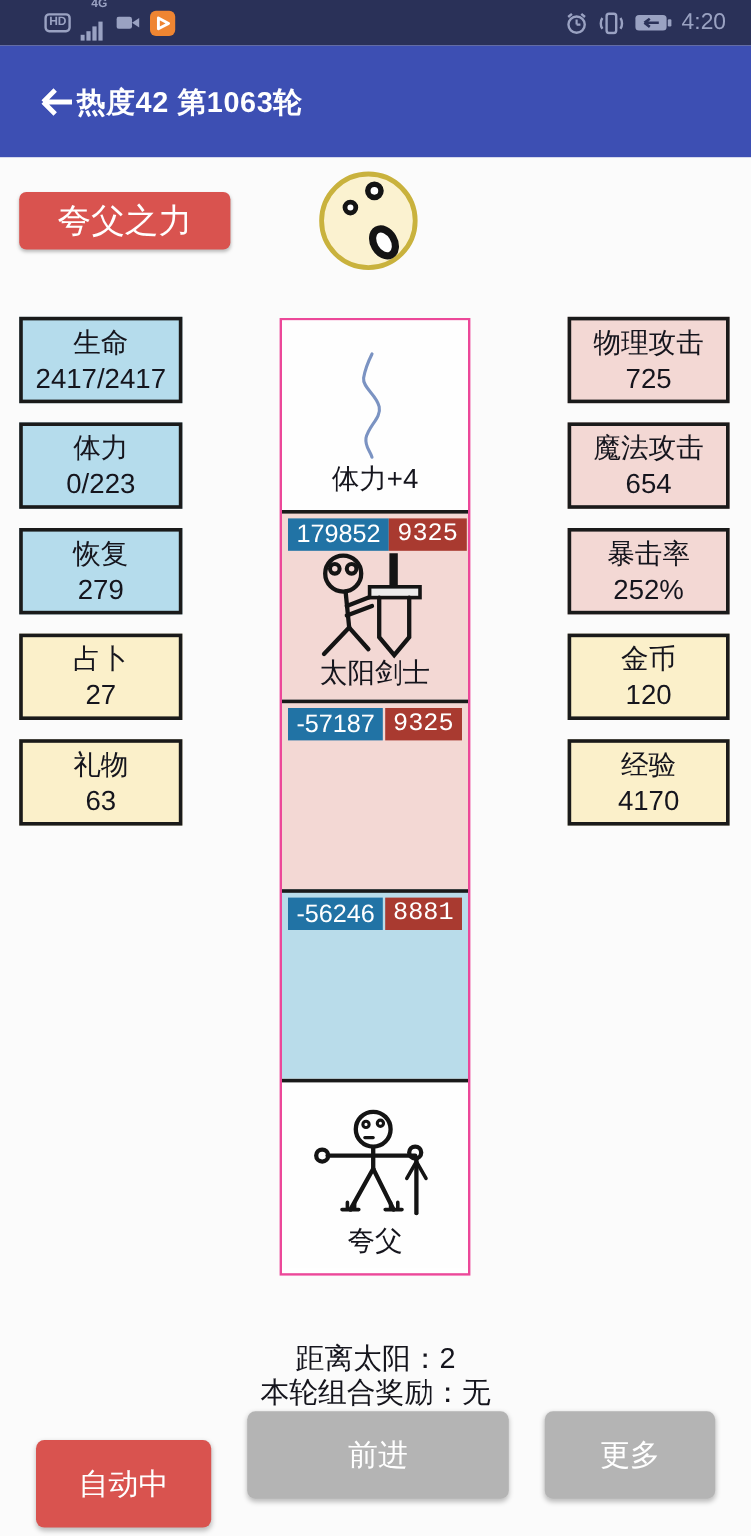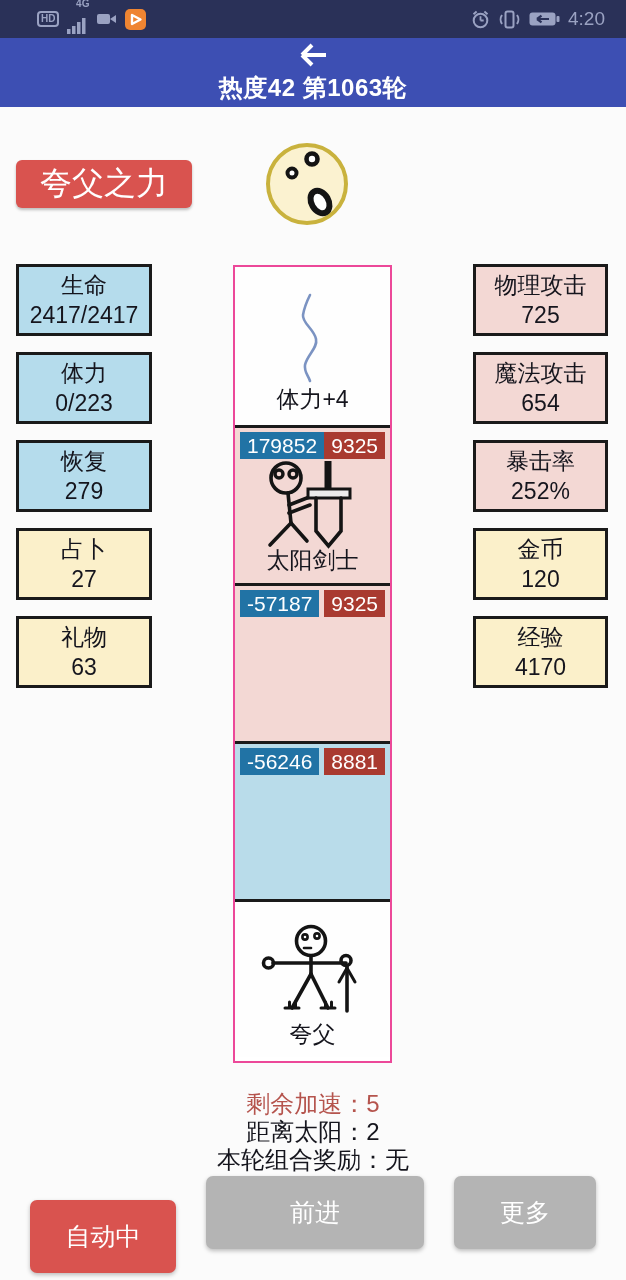--- a/index.html
+++ b/index.html
@@ -12,28 +12,28 @@
   .sb-group{display:flex;align-items:center;gap:8px;}
   .sb-ico{display:flex;align-items:center;}
   .hd-badge{border:2px solid #9aa2c2;border-radius:4px;color:#9aa2c2;font-size:10px;font-weight:bold;
     padding:0 2px;line-height:12px;}
   .net-wrap{display:flex;align-items:flex-end;gap:2px;flex-direction:column;}
   .net-label{color:#9aa2c2;font-size:10px;font-weight:bold;line-height:10px;transform:translateY(-5px);}
   .app-ico{width:21px;height:21px;background:#ef8532;border-radius:5px;display:flex;align-items:center;justify-content:center;}
   .sb-time{color:#9aa2c2;font-size:19px;}
 
   
-  .app-bar{position:absolute;left:0;top:38px;width:626px;height:69px;background:var(--app_bar,#3d4fb3);
-    display:flex;align-items:center;box-sizing:border-box;padding:0 30px;color:#fff;flex-direction:column;}
+  .app-bar{position:absolute;left:0;top:38px;width:626px;height:93px;background:var(--app_bar,#3d4fb3);
+    display:flex;align-items:center;box-sizing:border-box;padding:0 30px;color:#fff;}
   .app-title{font-size:24px;font-weight:bold;letter-spacing:.5px;}
   .back-btn{width:34px;height:34px;display:flex;align-items:center;justify-content:center;cursor:pointer;}
 
   
   .skill-btn{position:absolute;left:16px;top:160px;width:176px;height:48px;background:var(--accent_red,#d9534f);
-    color:#fff;font-size:32px;border:none;border-radius:6px;display:flex;align-items:center;justify-content:center;
+    color:#fff;font-size:28px;border:none;border-radius:6px;display:flex;align-items:center;justify-content:center;
     box-shadow:0 2px 3px rgba(0,0,0,.25);cursor:pointer;}
 
   .sun-wrap{position:absolute;left:264px;top:140px;width:87px;height:87px;}
 
   
   .stat{position:absolute;width:136px;height:72px;border:3px solid #1a1a1a;box-sizing:border-box;
     display:flex;flex-direction:column;align-items:center;justify-content:center;text-align:center;
     font-size:23px;line-height:30px;color:#15151d;}
   .stat.left{left:16px;}
   .stat.right{left:473px;width:135px;}
@@ -46,21 +46,21 @@
     box-sizing:border-box;background:#fff;}
   .cell{position:relative;height:158px;box-sizing:border-box;}
   .cell + .cell{border-top:3px solid #1a1a1a;}
   .cell-white{background:#fefefe;}
   .cell-pink{background:var(--stat_pink,#f3d8d4);}
   .cell-blue{background:var(--cell_blue,#b9dcea);}
   .cell-label{position:absolute;bottom:7px;left:0;width:100%;text-align:center;font-size:23px;color:#15151d;}
   .badges{position:absolute;top:4px;left:5px;right:5px;display:flex;justify-content:space-between;}
   .badge{font-size:21px;color:#fff;padding:1px 7px;line-height:25px;}
   .badge-hp{background:var(--badge_blue,#2173a5);}
-  .badge-atk{background:var(--badge_red,#a93a30);}
+  .badge-atk{background:var(--badge_red,#a93a30);font-family:Liberation Mono, monospace;}
   .cell-art{position:absolute;left:0;top:0;}
 
   
   .info-line{position:absolute;left:0;width:626px;text-align:center;font-size:24px;color:#15151d;}
   .info-red{color:var(--info_red,#b5544d);}
 
   
   .footer{position:absolute;left:0;top:1176px;width:626px;display:flex;box-sizing:border-box;
     padding:0 30px;gap:30px;}
   .f-btn{height:73px;border:none;border-radius:7px;color:#fff;font-size:25px;
@@ -249,21 +249,20 @@
           <path d="M50,106 L64,106 M54.5,106 L54.5,100 M60.5,106 L60.5,100" stroke-width="3"></path>
           <path d="M86,106 L100,106 M90.5,106 L90.5,100 M96.5,106 L96.5,100" stroke-width="3"></path>
           <path d="M112,64 L112,109"></path>
           <path d="M112,66 L104,80 M112,66 L120,80" stroke-width="3"></path>
         </g>
       </svg>
       <div class="cell-label">夸父</div>
     </div>
   </div>
 
-  <div class="info-line info-red" style="top:1088px">剩余加速：5</div>
   <div class="info-line" style="top:1116px">距离太阳：2</div>
   <div class="info-line" style="top:1144px">本轮组合奖励：无</div>
 
   <div class="footer">
     <button class="f-btn f-red">自动中</button>
     <button class="f-btn f-gray f-mid">前进</button>
     <button class="f-btn f-gray f-more">更多</button>
   </div>
 
 </div>

